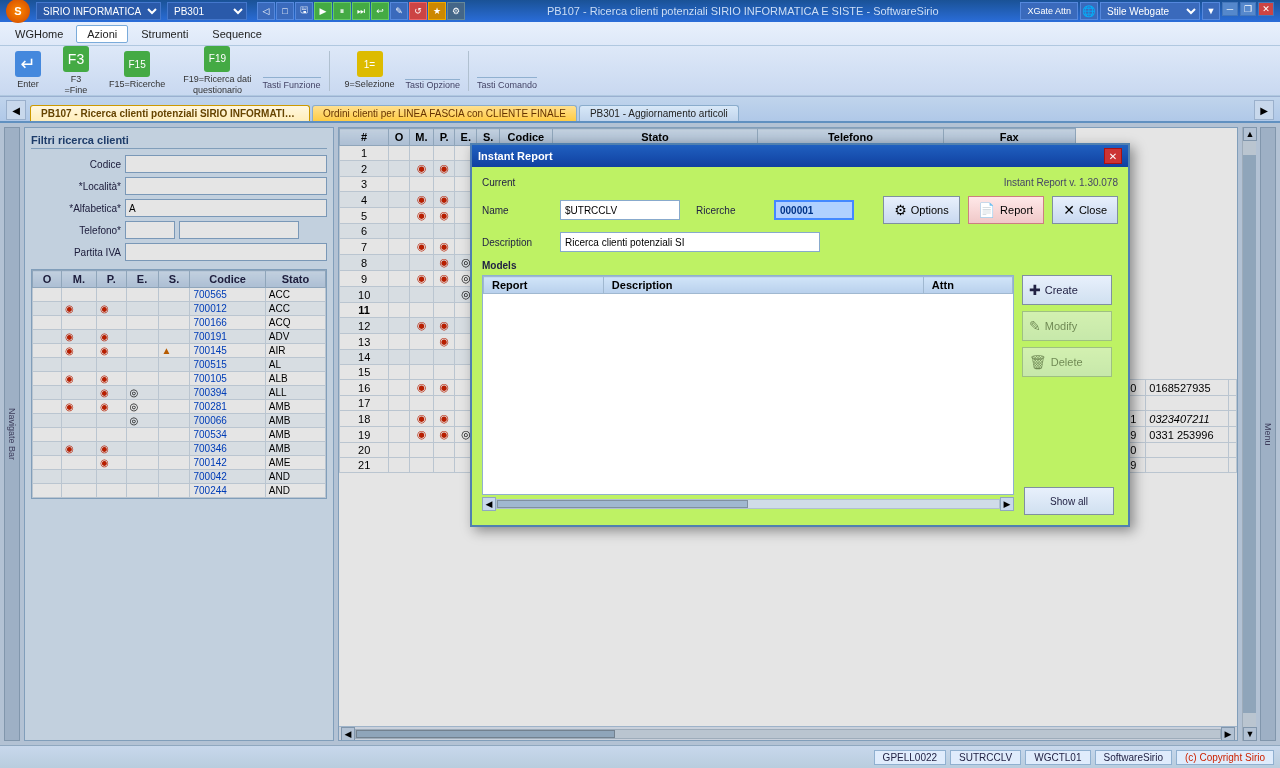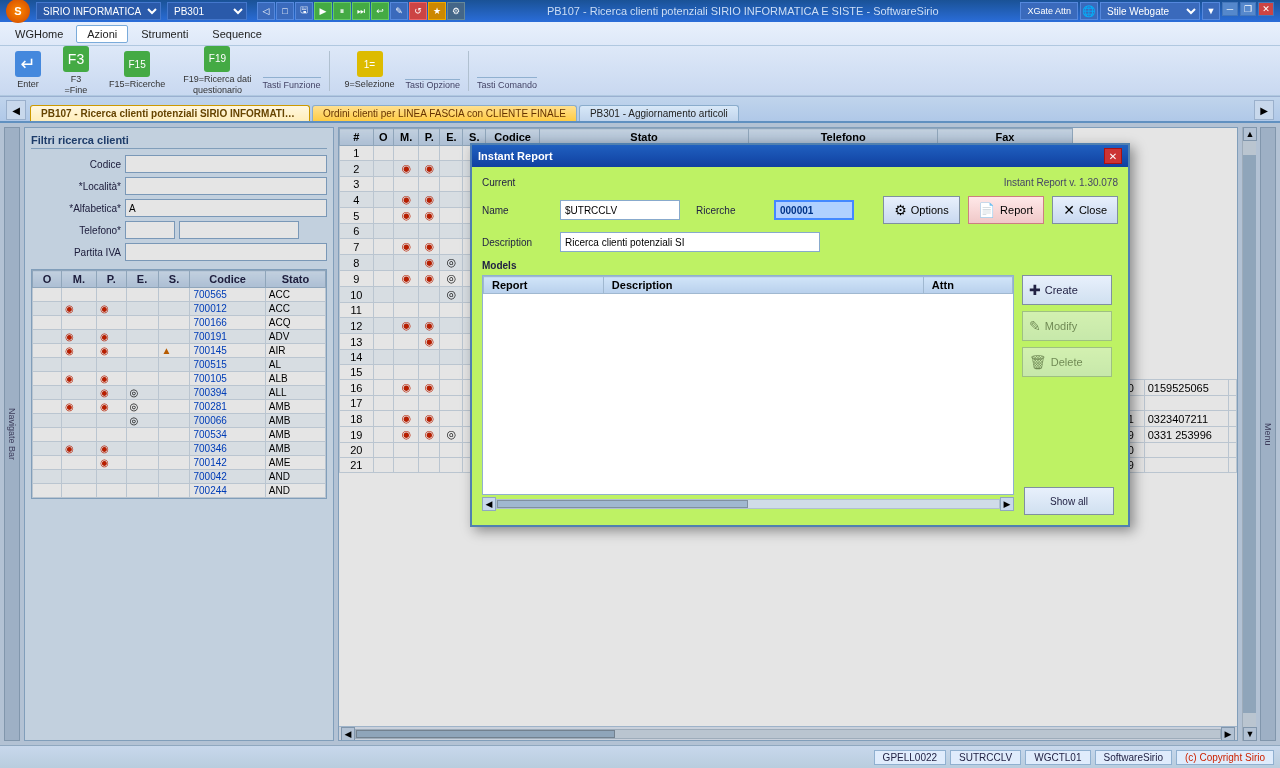--- a/index.html
+++ b/index.html
@@ -848,21 +848,21 @@
               <td style="border: 1px solid rgb(208, 220, 232); padding: 1px 3px; text-align: center; color: rgb(204, 34, 0);"></td>
               <td style="border: 1px solid rgb(208, 220, 232); padding: 1px 3px; text-align: center; color: rgb(204, 34, 0);"></td>
               <td style="border: 1px solid rgb(208, 220, 232); padding: 1px 3px; text-align: center;">◎</td>
               <td style="border: 1px solid rgb(208, 220, 232); padding: 1px 3px; text-align: center; color: rgb(204, 102, 0);"></td>
               <td style="border: 1px solid rgb(208, 220, 232); padding: 1px 3px; color: rgb(0, 68, 204); cursor: pointer;">700066</td>
               <td style="border: 1px solid rgb(208, 220, 232); padding: 1px 3px;">AMB</td>
               <td style="border: 1px solid rgb(208, 220, 232); padding: 1px 3px;">8  0331707500</td>
               <td style="border: 1px solid rgb(208, 220, 232); padding: 1px 3px;">0331776366</td>
             </tr>
             <tr style="background: rgb(255, 255, 255);">
-              <td style="border: 1px solid rgb(208, 220, 232); padding: 1px 8px; text-align: center;">11</td>
+              <td style="border: 1px solid rgb(208, 220, 232); padding: 1px 15px; text-align: center; font-weight: bold;">11</td>
               <td style="border: 1px solid rgb(208, 220, 232); padding: 1px 3px; text-align: center;"></td>
               <td style="border: 1px solid rgb(208, 220, 232); padding: 1px 3px; text-align: center; color: rgb(204, 34, 0);"></td>
               <td style="border: 1px solid rgb(208, 220, 232); padding: 1px 3px; text-align: center; color: rgb(204, 34, 0);"></td>
               <td style="border: 1px solid rgb(208, 220, 232); padding: 1px 3px; text-align: center;"></td>
               <td style="border: 1px solid rgb(208, 220, 232); padding: 1px 3px; text-align: center; color: rgb(204, 102, 0);"></td>
               <td style="border: 1px solid rgb(208, 220, 232); padding: 1px 3px; color: rgb(0, 68, 204); cursor: pointer;">700534</td>
               <td style="border: 1px solid rgb(208, 220, 232); padding: 1px 3px;">AMB</td>
               <td style="border: 1px solid rgb(208, 220, 232); padding: 1px 3px;"></td>
               <td style="border: 1px solid rgb(208, 220, 232); padding: 1px 3px;"></td>
             </tr>
@@ -920,21 +920,21 @@
               <td style="border: 1px solid rgb(208, 220, 232); padding: 1px 3px; text-align: center; color: rgb(204, 34, 0);">◉</td>
               <td style="border: 1px solid rgb(208, 220, 232); padding: 1px 3px; text-align: center; color: rgb(204, 34, 0);">◉</td>
               <td style="border: 1px solid rgb(208, 220, 232); padding: 1px 3px; text-align: center;"></td>
               <td style="border: 1px solid rgb(208, 220, 232); padding: 1px 3px; text-align: center; color: rgb(204, 102, 0);"></td>
               <td style="border: 1px solid rgb(208, 220, 232); padding: 1px 3px; color: rgb(0, 68, 204); cursor: pointer;">700106</td>
               <td style="border: 1px solid rgb(208, 220, 232); padding: 1px 3px; color: rgb(0, 68, 204); cursor: pointer;">ANFOSSI SRL</td>
               <td style="border: 1px solid rgb(208, 220, 232); padding: 1px 3px;">VIA MIGLIARA GIOVANNI, 19</td>
               <td style="border: 1px solid rgb(208, 220, 232); padding: 1px 3px;">ALESSANDRIA</td>
               <td style="border: 1px solid rgb(208, 220, 232); padding: 1px 3px;">AL</td>
               <td style="border: 1px solid rgb(208, 220, 232); padding: 1px 3px;">15100</td>
-              <td style="border: 1px solid rgb(208, 220, 232); padding: 1px 3px;">0159525065</td>
+              <td style="border: 1px solid rgb(208, 220, 232); padding: 1px 3px;">0168527935</td>
               <td style="border: 1px solid rgb(208, 220, 232); padding: 1px 3px;"></td>
             </tr>
             <tr style="background: rgb(255, 255, 255);">
               <td style="border: 1px solid rgb(208, 220, 232); padding: 1px 3px; text-align: center;">17</td>
               <td style="border: 1px solid rgb(208, 220, 232); padding: 1px 3px; text-align: center;"></td>
               <td style="border: 1px solid rgb(208, 220, 232); padding: 1px 3px; text-align: center; color: rgb(204, 34, 0);"></td>
               <td style="border: 1px solid rgb(208, 220, 232); padding: 1px 3px; text-align: center; color: rgb(204, 34, 0);"></td>
               <td style="border: 1px solid rgb(208, 220, 232); padding: 1px 3px; text-align: center;"></td>
               <td style="border: 1px solid rgb(208, 220, 232); padding: 1px 3px; text-align: center; color: rgb(204, 102, 0);"></td>
               <td style="border: 1px solid rgb(208, 220, 232); padding: 1px 3px; color: rgb(0, 68, 204); cursor: pointer;">700328</td>
@@ -952,21 +952,21 @@
               <td style="border: 1px solid rgb(208, 220, 232); padding: 1px 3px; text-align: center; color: rgb(204, 34, 0);">◉</td>
               <td style="border: 1px solid rgb(208, 220, 232); padding: 1px 3px; text-align: center; color: rgb(204, 34, 0);">◉</td>
               <td style="border: 1px solid rgb(208, 220, 232); padding: 1px 3px; text-align: center;"></td>
               <td style="border: 1px solid rgb(208, 220, 232); padding: 1px 3px; text-align: center; color: rgb(204, 102, 0);"></td>
               <td style="border: 1px solid rgb(208, 220, 232); padding: 1px 3px; color: rgb(0, 68, 204); cursor: pointer;">707992</td>
               <td style="border: 1px solid rgb(208, 220, 232); padding: 1px 3px; color: rgb(0, 68, 204); cursor: pointer;">ARCHIMEDIA INFORMATICA SRL</td>
               <td style="border: 1px solid rgb(208, 220, 232); padding: 1px 3px;">VIA DE LORENZI, 10</td>
               <td style="border: 1px solid rgb(208, 220, 232); padding: 1px 3px;">VERBANIA INTRA</td>
               <td style="border: 1px solid rgb(208, 220, 232); padding: 1px 3px;">VB</td>
               <td style="border: 1px solid rgb(208, 220, 232); padding: 1px 3px;">28921</td>
-              <td style="border: 1px solid rgb(208, 220, 232); padding: 1px 3px;">0323407211</td>
+              <td style="border: 1px solid rgb(208, 220, 232); padding: 1px 3px; font-style: italic;">0323407211</td>
               <td style="border: 1px solid rgb(208, 220, 232); padding: 1px 3px;"></td>
             </tr>
             <tr style="background: rgb(255, 255, 255);">
               <td style="border: 1px solid rgb(208, 220, 232); padding: 1px 3px; text-align: center;">19</td>
               <td style="border: 1px solid rgb(208, 220, 232); padding: 1px 3px; text-align: center;"></td>
               <td style="border: 1px solid rgb(208, 220, 232); padding: 1px 3px; text-align: center; color: rgb(204, 34, 0);">◉</td>
               <td style="border: 1px solid rgb(208, 220, 232); padding: 1px 3px; text-align: center; color: rgb(204, 34, 0);">◉</td>
               <td style="border: 1px solid rgb(208, 220, 232); padding: 1px 3px; text-align: center;">◎</td>
               <td style="border: 1px solid rgb(208, 220, 232); padding: 1px 3px; text-align: center; color: rgb(204, 102, 0);"></td>
               <td style="border: 1px solid rgb(208, 220, 232); padding: 1px 3px; color: rgb(0, 68, 204); cursor: pointer;">700219</td>

